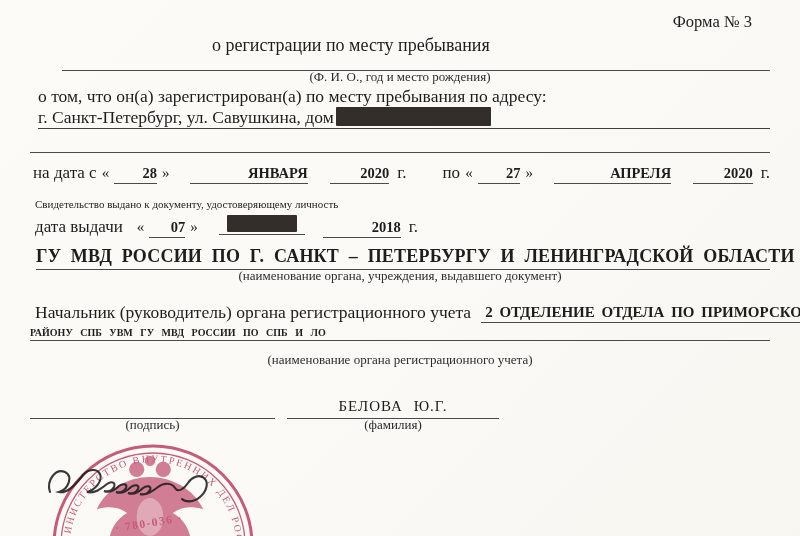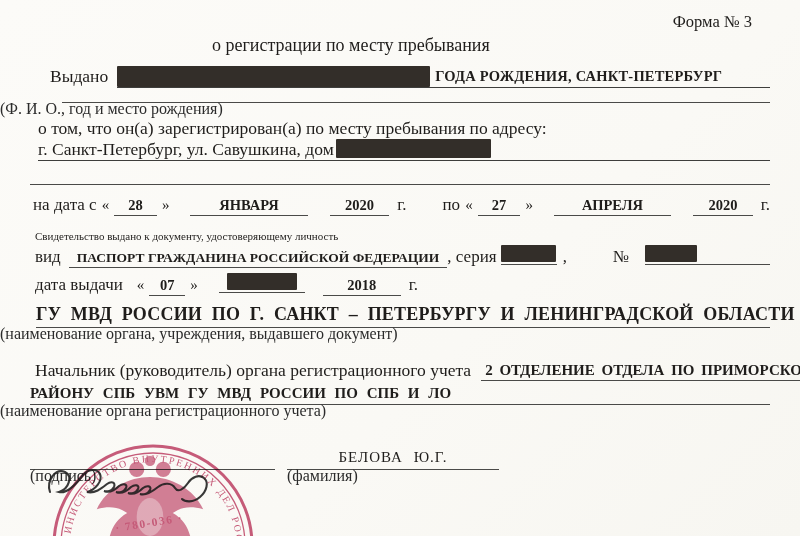--- a/index.html
+++ b/index.html
@@ -7,24 +7,24 @@
     position:relative;
     width:800px;height:536px;
     margin:0 auto;
     background:linear-gradient(135deg,#fcfbf8 0%,#faf9f5 60%,#f7f6f1 100%);
     font-family:"Liberation Serif","DejaVu Serif",serif;
     color:#1f1d1b;
     overflow:hidden;
     box-sizing:border-box;
   }
   .rule{border-bottom:1.4px solid #4a4a48;}
-  .caption{font-size:16px;color:#2b2b2b;line-height:12px;}
+  .caption{font-size:13px;color:#2b2b2b;text-align:center;line-height:12px;}
   .redaction{background:#332e29;border-radius:1px;display:inline-block;}
   .caps{font-weight:700;font-size:14.5px;letter-spacing:.2px;}
-  .seg{border-bottom:1.5px solid #4a4a48;text-align:center;font-weight:700;font-size:14.5px;padding-bottom:1px;}
+  .seg{border-bottom:1.5px solid #4a4a48;text-align:right;font-weight:700;font-size:14.5px;padding-bottom:1px;}
   .form-label{ text-align:right;padding:12px 48px 0 0;font-size:16.5px;}
   .title-row{display:flex;align-items:flex-end;margin:9px 30px 0 215px;}
   .title{font-size:21.5px;letter-spacing:2px;}
   .title-num{margin-left:56px;width:92px;text-align:center;border-bottom:1.5px solid #4a4a48;font-size:15px;font-weight:600;padding-bottom:2px;}
   .subtitle{margin:3px 0 0 212px;font-size:18px;}
   .issued-row{display:flex;align-items:flex-end;margin:10px 30px 0 50px;}
   .issued-label{font-size:17.5px;margin-right:9px;padding-bottom:1px;}
   .write-line{flex:1;border-bottom:1.6px solid #3e3e3c;display:flex;align-items:flex-end;}
   .red-name{width:313px;height:21px;}
   .issued-suffix{padding:0 0 2px 5px;white-space:nowrap;}
@@ -51,45 +51,38 @@
   .red-number{width:52px;height:17px;margin-bottom:1px;}
   .date-row{display:flex;align-items:baseline;margin:5px 0 0 35px;font-size:17px;white-space:nowrap;}
   .seg.d07{width:36px;}
   .seg.redmonth{width:86px;margin-left:16px;display:flex;align-items:flex-end;justify-content:center;}
   .red-month{width:70px;height:17px;margin-bottom:1px;}
   .seg.y2018{width:78px;margin-left:18px;font-weight:600;}
   .authority-row{margin:8px 30px 0 36px;border-bottom:1.5px solid #4a4a48;font-weight:700;font-size:18px;word-spacing:5px;letter-spacing:.2px;padding-bottom:2px;white-space:nowrap;}
   .head-row{display:flex;align-items:flex-end;margin:20px 30px 0 35px;}
   .head-label{font-size:17.5px;white-space:nowrap;}
   .seg.org1{flex:1;margin-left:10px;font-size:15px;word-spacing:3px;text-align:left;padding-left:4px;white-space:nowrap;}
-  .org2-row{margin:4px 30px 0 30px;border-bottom:1.5px solid #4a4a48;font-weight:700;font-size:15px;word-spacing:5px;padding-bottom:2px;white-space:nowrap;}
+  .org2-row{margin:4px 30px 13px 30px;border-bottom:1.5px solid #4a4a48;font-weight:700;font-size:10px;word-spacing:5px;padding-bottom:2px;white-space:nowrap;}
   .sig-row{display:flex;margin:12px 30px 0 30px;}
   .sig-left{width:245px;}
   .sig-line{height:40px;border-bottom:1.4px solid #4a4a48;}
   .sig-right{width:212px;margin-left:12px;}
   .sig-name{text-align:center;font-size:15px;letter-spacing:1px;word-spacing:6px;padding:20px 0 3px 0;border-bottom:1.4px solid #4a4a48;}
   .stamp{position:absolute;left:48px;top:440px;width:210px;height:210px;mix-blend-mode:multiply;opacity:.88;}
   .autograph{position:absolute;left:45px;top:461px;width:185px;height:45px;}
 </style>
 </head>
 <body>
 
 <div class="page">
 
   <div class="form-label">Форма № 3</div>
 
   <div class="subtitle">о регистрации по месту пребывания</div>
 
-  <div class="issued-row">
-    <span class="issued-label">Выдано</span>
-    <span class="write-line">
-      <span class="redaction red-name"></span>
-      <span class="caps issued-suffix">ГОДА РОЖДЕНИЯ, САНКТ-ПЕТЕРБУРГ</span>
-    </span>
-  </div>
   <div class="rule fio-rule"></div>
   <div class="caption">(Ф. И. О., год и место рождения)</div>
 
   <div class="statement">о том, что он(а) зарегистрирован(а) по месту пребывания по адресу:</div>
 
   <div class="address-row">
     <span>г. Санкт-Петербург, ул. Савушкина, дом</span>
     <span class="redaction red-house"></span>
   </div>
   <div class="rule addr-rule"></div>
@@ -106,33 +99,20 @@
     <span class="q">«</span>
     <span class="seg day">27</span>
     <span class="q">»</span>
     <span class="seg month">АПРЕЛЯ</span>
     <span class="seg year">2020</span>
     <span class="gdot">г.</span>
   </div>
 
   <div class="doc-intro">Свидетельство выдано к документу, удостоверяющему личность</div>
 
-  <div class="vid-row">
-    <span>вид</span>
-    <span class="seg kind">ПАСПОРТ ГРАЖДАНИНА РОССИЙСКОЙ ФЕДЕРАЦИИ</span>
-    <span>, серия</span>
-    <span class="seg series">
-        <span class="redaction red-series"></span>
-      </span>
-    <span class="comma">,</span>
-    <span class="numsign">№</span>
-    <span class="seg num">
-        <span class="redaction red-number"></span>
-      </span>
-  </div>
 
   <div class="date-row">
     <span>дата выдачи</span>
     <span class="q" style="margin-left:14px">«</span>
     <span class="seg d07">07</span>
     <span class="q">»</span>
     <span class="seg redmonth">
         <span class="redaction red-month"></span>
       </span>
     <span class="seg y2018">2018</span>

